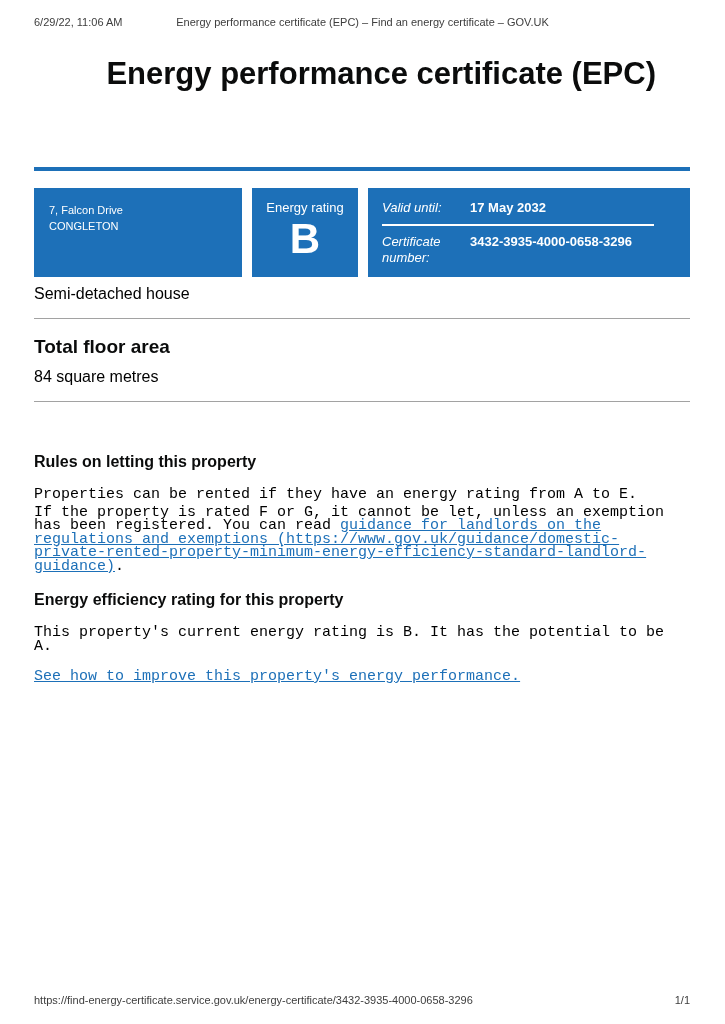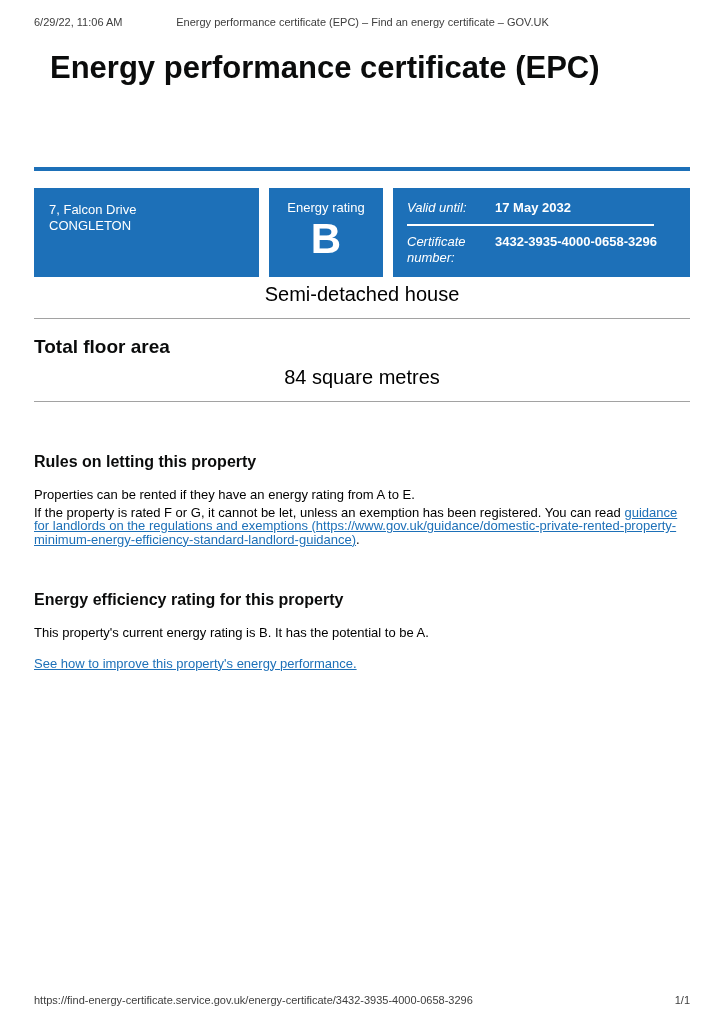--- a/index.html
+++ b/index.html
@@ -15,51 +15,51 @@
   
   .print-header { position: absolute; top: 16px; left: 0; right: 0; height: 14px;
     font-size: 11px; color: #3d3d3d; }
   .print-header .datetime { position: absolute; left: 34px; top: 0; }
   .print-header .doc-title { position: absolute; left: 0; right: 0; top: 0; text-align: center; }
   .print-footer { position: absolute; top: 994px; left: 34px; right: 35px;
     font-size: 11px; color: #3d3d3d; display: flex; justify-content: space-between; }
 
   
   .page-title { position: absolute; top: 46px; left: 50px; width: 600px;
-    margin: 0; font-size: 31px; line-height: 43px; font-weight: bold; color: #0b0c0c; }
+    margin: 6px; font-size: 31px; line-height: 43px; font-weight: bold; color: #0b0c0c; text-align: right; }
 
   .blue-rule { position: absolute; top: 167px; left: 34px; width: 656px; height: 4px;
     border: 0; margin: 0; }
 
   
   .banner { position: absolute; top: 188px; left: 34px; width: 656px; height: 89px;
     display: flex; gap: 10px; }
   .banner .box { color: #ffffff; height: 89px; }
-  .address-box { width: 225px; padding: 14px 15px; font-size: 13px; line-height: 16px; }
-  .rating-box { width: 114px; text-align: center; padding-top: 12px; }
+  .address-box { width: 208px; padding: 14px 15px; font-size: 11px; line-height: 16px; }
+  .rating-box { width: 106px; text-align: center; padding-top: 12px; }
   .rating-box .rating-label { font-size: 13px; line-height: 16px; }
   .rating-box .rating-value { font-size: 42px; font-weight: bold; line-height: 44px; margin-top: 1px; }
   .validity-box { flex: 1; padding: 12px 14px; font-size: 13px; }
   .validity-row { display: flex; }
   .validity-row .lbl { width: 88px; flex: none; line-height: 16px; font-style: italic; }
   .validity-row .val { font-weight: bold; line-height: 16px; }
   .box-divider { height: 2px; background: #ffffff; border: 0; margin: 8px 22px 8px 0; }
 
   
   .details { position: absolute; top: 284px; left: 34px; width: 656px; }
   .detail-label { margin: 0 0 9px 0; font-size: 19px; font-weight: bold; line-height: 23px; color: #0b0c0c; }
-  .detail-value { margin: 0; font-size: 20px; line-height: 20px; text-align: center; }
+  .detail-value { margin: 0; font-size: 16px; line-height: 20px; }
   hr.divider { border: 0; border-top: 1px solid #a2a2a2; margin: 14px 0 16px 0; }
 
   
   .section { left: 34px; width: 656px; position: absolute; }
   .rules-section { top: 452px; }
   .efficiency-section { top: 590px; }
   .sub-heading { margin: 0; font-size: 16px; font-weight: bold; line-height: 19px; color: #0b0c0c; }
-  .body-text { margin: 17px 0 0 0; font-size: 13px; line-height: 13.5px; }
+  .body-text { margin: 17px 0 0 0; font-size: 15px; line-height: 13.5px; font-family: Liberation Mono, monospace; }
   .body-text.second { margin-top: 4px; }
   a.inline-link { text-decoration: underline; }
   .link-line { margin-top: 17px; }
 </style>
 </head>
 <body>
 
 <div class="print-header">
   <span class="datetime">6/29/22, 11:06 AM</span>
   <span class="doc-title">Energy performance certificate (EPC) – Find an energy certificate – GOV.UK</span>

